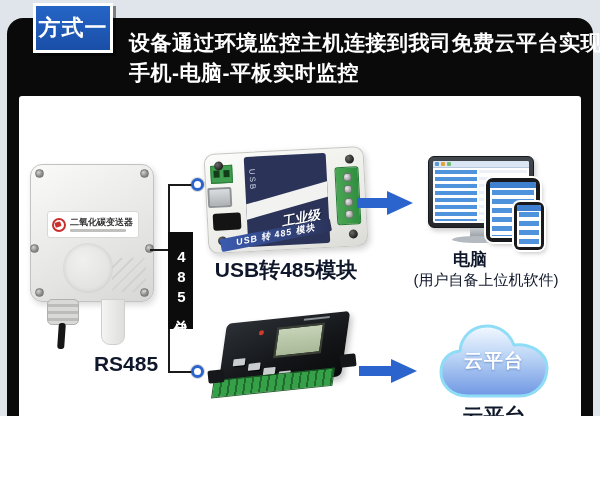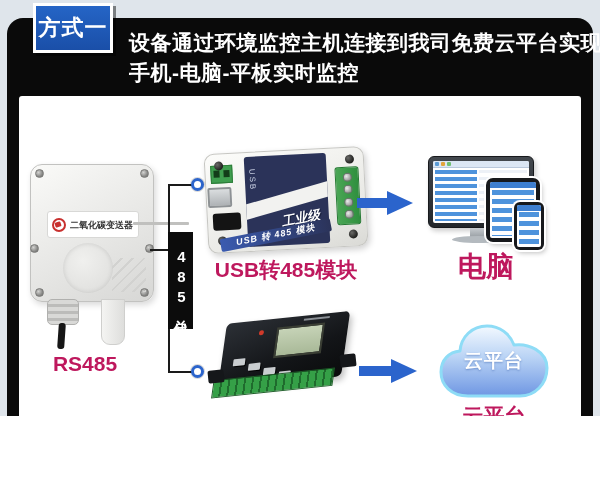--- a/index.html
+++ b/index.html
@@ -21,36 +21,36 @@
           background:linear-gradient(150deg,#fafaf8,#e7e7e5 55%,#d7d7d5);
           border:1px solid #c2c2c0;border-radius:12px;box-shadow:2px 3px 6px rgba(0,0,0,.15);}
   .screw{position:absolute;width:9px;height:9px;border-radius:50%;box-sizing:border-box;
          background:radial-gradient(circle at 35% 35%,#d3d3d1,#8a8a88 60%,#6a6a68);border:1px solid #7a7a78;}
   .sensor-label{position:absolute;left:16px;top:46px;width:92px;height:27px;background:#fff;
                 border:1px solid #d8d8d6;border-radius:3px;display:flex;align-items:center;gap:4px;
                 padding:2px 4px;box-sizing:border-box;}
   .sensor-logo{width:14px;height:14px;border:2px solid #c8302e;border-radius:50%;position:relative;flex:0 0 auto;box-sizing:border-box;}
   .sensor-logo::after{content:"";position:absolute;left:1px;top:2px;width:6px;height:5px;background:#c8302e;
                       border-radius:1px;transform:rotate(-20deg);}
-  .sensor-label-col{display:flex;flex-direction:row;justify-content:center;}
+  .sensor-label-col{display:flex;flex-direction:column;justify-content:center;}
   .sensor-title{font-size:9px;font-weight:bold;color:#333;line-height:10px;white-space:nowrap;}
   .sensor-sub{height:3px;width:56px;background:#c0c0be;margin-top:2px;border-radius:1px;}
   .sensor-vent{position:absolute;left:32px;top:78px;width:50px;height:50px;border-radius:50%;
                background:radial-gradient(circle at 40% 35%,#f0f0ee,#dcdcda);box-shadow:inset 0 0 5px rgba(0,0,0,.12);}
   .sensor-stripes{position:absolute;right:7px;bottom:9px;width:34px;height:34px;
                   background:repeating-linear-gradient(135deg,transparent 0 6px,#d2d2d0 6px 8px);}
   .sensor-gland{position:absolute;left:16px;top:134px;width:30px;height:24px;border-radius:5px;
                 background:repeating-linear-gradient(180deg,#d9d9d7 0 4px,#bcbcba 4px 7px);border:1px solid #b0b0ae;}
   .sensor-cable{position:absolute;left:27px;top:158px;width:7px;height:26px;background:#161616;
                 border-radius:3px;transform:rotate(4deg);}
   .sensor-probe{position:absolute;left:70px;top:134px;width:22px;height:44px;
                 background:linear-gradient(90deg,#f4f4f2,#dededc);border:1px solid #cfcfcd;border-radius:0 0 9px 9px;}
 
   
-  .caption{position:absolute;color:#be185d;font-weight:bold;text-align:center;}
+  .caption{position:absolute;color:#0f172a;font-weight:bold;text-align:center;}
 
   
   .bus{position:absolute;left:168px;top:232px;width:25px;height:97px;background:#0c0c0c;
        display:flex;align-items:center;justify-content:center;}
   .bus-text{writing-mode:vertical-rl;text-orientation:upright;color:#fff;font-size:15px;font-weight:bold;letter-spacing:3px;}
   .wire{position:absolute;background:#1a1a1a;}
   .node{position:absolute;width:13px;height:13px;border-radius:50%;background:#fff;border:3px solid #2b64cc;
         box-sizing:border-box;box-shadow:0 0 0 1px rgba(0,0,0,.15);}
 
   
@@ -158,21 +158,21 @@
         <span class="sensor-title">二氧化碳变送器</span>
         <span class="sensor-sub"></span>
       </span>
     </div>
     <div class="sensor-vent"></div>
     <div class="sensor-stripes"></div>
     <div class="sensor-gland"></div>
     <div class="sensor-cable"></div>
     <div class="sensor-probe"></div>
   </div>
-  <div class="caption" style="left:20px;top:352px;width:130px;font-size:21px;">RS485</div>
+  <div class="caption" style="left:20px;top:352px;width:130px;font-size:21px;padding-left:41px;">RS485</div>
 
   <div class="wire" style="left:150px;top:249px;width:19px;height:2px;"></div>
   <div class="wire" style="left:168px;top:184px;width:2px;height:49px;"></div>
   <div class="wire" style="left:168px;top:184px;width:26px;height:2px;"></div>
   <div class="wire" style="left:168px;top:328px;width:2px;height:45px;"></div>
   <div class="wire" style="left:168px;top:371px;width:26px;height:2px;"></div>
   <span class="node" style="left:191px;top:178px;"></span>
   <span class="node" style="left:191px;top:365px;"></span>
   <div class="bus">
     <span class="bus-text">485总线</span>
@@ -223,21 +223,22 @@
       <div class="mini-topbar"></div>
       <div class="mini-rows"></div>
     </div>
   </div>
   <div class="phone">
     <div class="phone-screen">
       <div class="mini-topbar"></div>
       <div class="mini-rows" style="top:7px;"></div>
     </div>
   </div>
-  <div class="caption" style="left:406px;top:248px;width:160px;font-size:28px;">电脑</div>
+  <div class="caption" style="left:390px;top:248px;width:160px;font-size:17px;">电脑</div>
+  <div class="caption" style="left:396px;top:271px;width:180px;font-size:15px;font-weight:normal;">(用户自备上位机软件)</div>
 
   <div class="host">
     <div class="host-body">
       <span class="host-led"></span>
       <span class="host-dash" style="left:78px;top:3px;"></span>
       <span class="host-lcd"></span>
       <span class="host-btn" style="left:12px;top:36px;"></span>
       <span class="host-btn" style="left:28px;top:42px;"></span>
       <span class="host-btn" style="left:44px;top:48px;"></span>
       <span class="host-btn" style="left:60px;top:53px;"></span>

